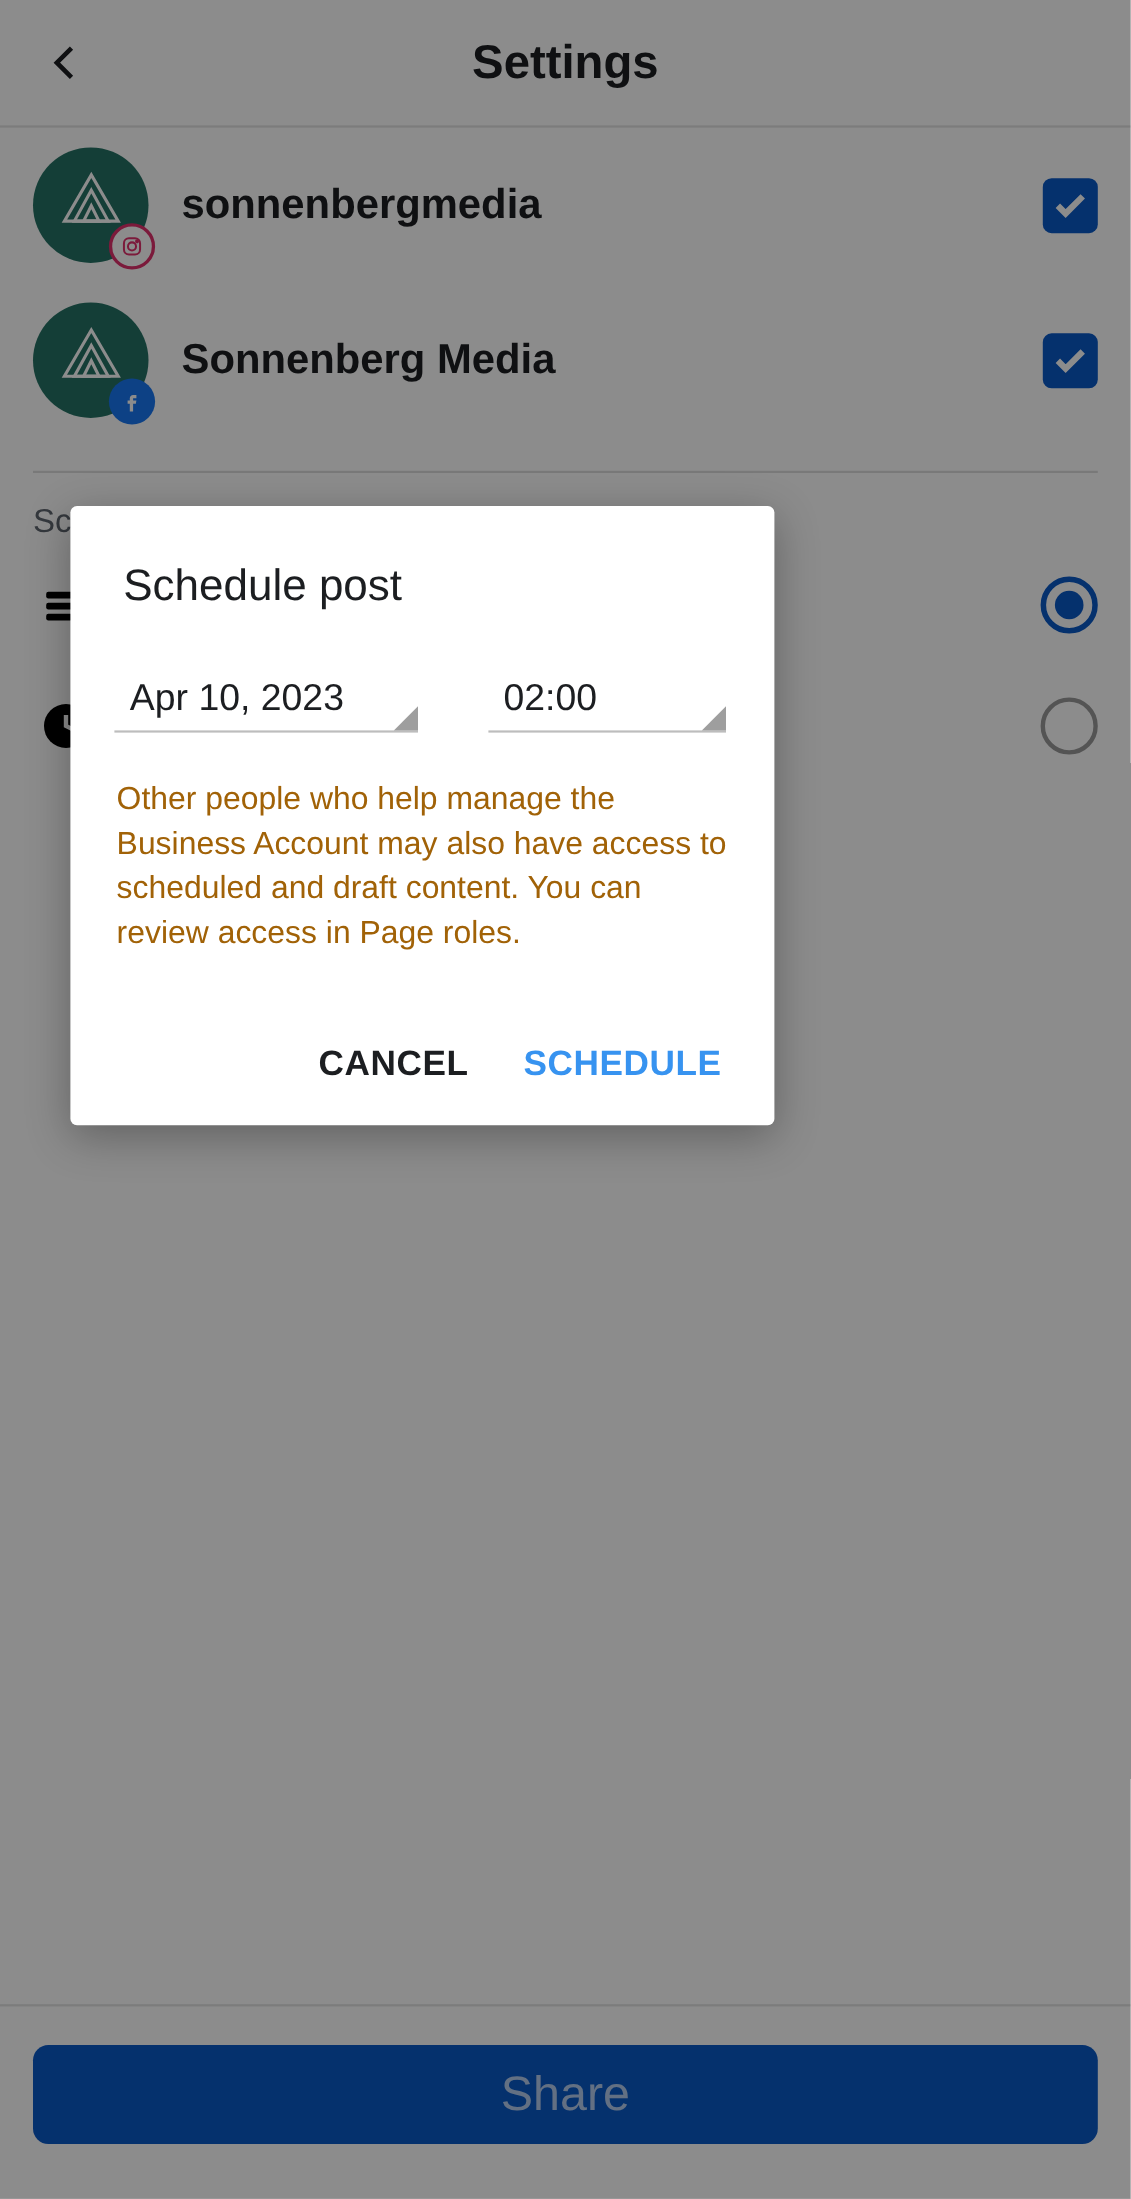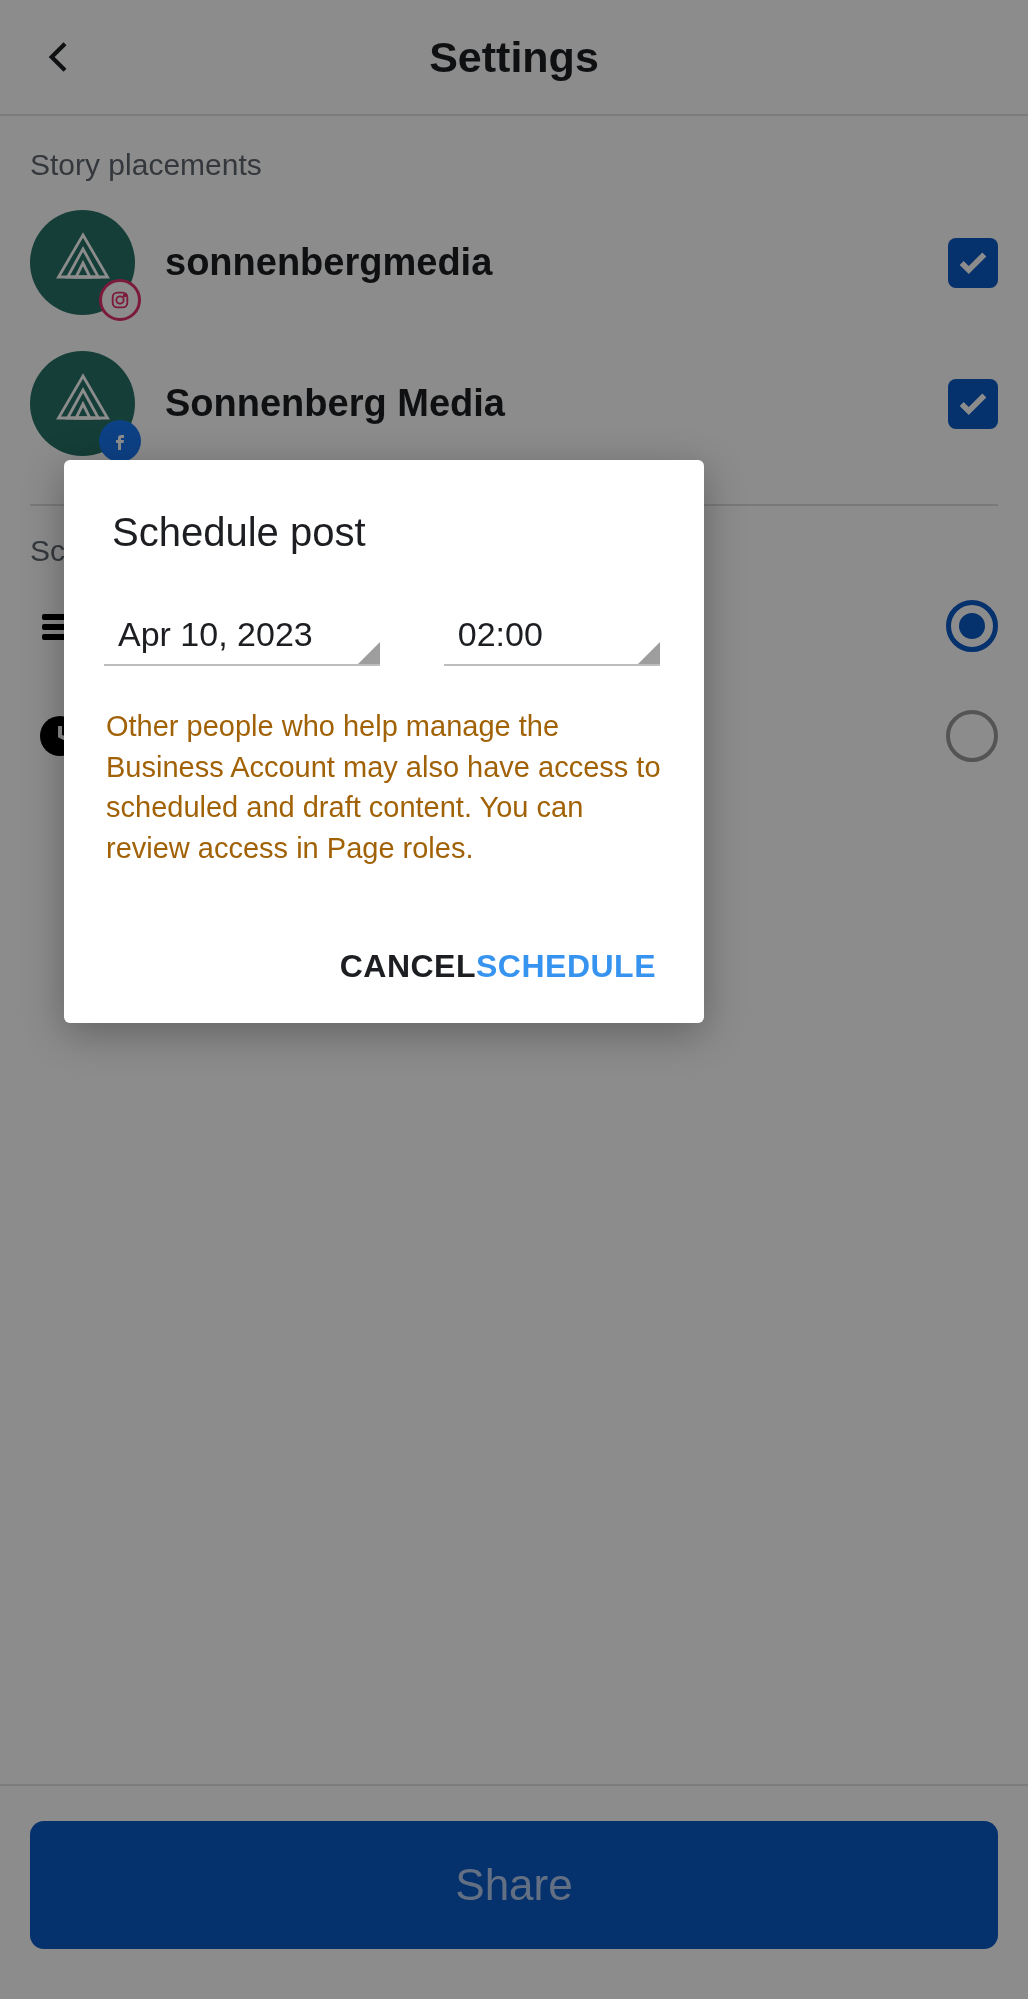--- a/index.html
+++ b/index.html
@@ -20,54 +20,53 @@
   .placement-name { font-size:38px; font-weight:600; color:#1c1e21; flex:1; }
   .checkbox { width:50px; height:50px; border-radius:8px; background:#0a59c7; display:flex; align-items:center; justify-content:center; }
   .divider { height:2px; background:#ddd; margin: 30px 30px 0; }
   .sched-section-label { font-size: 30px; color:#606770; padding: 28px 30px 18px; }
   .sched-row { display:flex; align-items:center; padding: 10px 30px; }
   .sched-icon { width:60px; height:60px; display:flex; align-items:center; justify-content:center; margin-right:30px; }
   .radio { width:52px; height:52px; border-radius:50%; border:5px solid #0a59c7; display:flex; align-items:center; justify-content:center; }
   .radio-inner { width:26px; height:26px; border-radius:50%; background:#0a59c7; }
   .radio-off { width:52px; height:52px; border-radius:50%; border:4px solid #9a9a9a; }
   .footer { margin-top:auto; padding: 35px 30px 50px; border-top:2px solid #e2e2e2; }
-  .share-btn { width:100%; height:128px; background:#0a59c7; border-radius:14px; display:flex; align-items:center; justify-content:center; }
+  .share-btn { width:100%; height:90px; background:#0a59c7; border-radius:14px; display:flex; align-items:center; justify-content:center; }
   .share-btn span { font-size:44px; font-weight:500; color:#b5cdee; }
   
   .overlay { position:absolute; inset:0; background:rgba(0,0,0,0.45); }
   .dialog { position:absolute; left:64px; top:460px; width:640px; background:#fff; border-radius:6px; padding: 50px 36px 38px 36px; box-shadow:0 10px 40px rgba(0,0,0,0.3); }
   .dialog-title { font-size:40px; font-weight:500; color:#1c1e21; padding-left:12px; margin-bottom:60px; }
   .pickers { display:flex; gap:64px; margin-bottom:40px; padding:0 8px 0 4px; }
   .picker { flex:1; position:relative; border-bottom:2px solid #bdbdbd; padding: 0 4px 10px 14px; }
   .picker:first-child { flex:1.3; }
   .picker-val { font-size:34px; color:#1c1e21; }
   .picker-tri { position:absolute; right:0; bottom:0; width:0; height:0; border-left:22px solid transparent; border-bottom:22px solid #9e9e9e; }
   .dialog-body { font-size:29px; line-height:1.4; color:#a16207; padding:0 6px; margin-bottom:80px; }
-  .dialog-actions { display:flex; justify-content:flex-end; padding-right:12px; }
+  .dialog-actions { display:flex; justify-content:flex-end; gap:50px; padding-right:12px; }
   .btn-cancel { font-size:32px; font-weight:600; color:#1c1e21; letter-spacing:0.5px; }
   .btn-schedule { font-size:32px; font-weight:600; color:#3793f0; letter-spacing:0.5px; }
 </style>
 </head>
 <body>
 
 <div class="screen">
 
   <div class="header">
     <div class="back">
       <svg viewBox="0 0 24 24" width="40" height="40" fill="none" stroke="#1c1e21" stroke-width="2.5">
           <polyline points="15 4 7 12 15 20"></polyline>
         </svg>
     </div>
     <div class="title-wrap">
       <span class="page-title">Settings</span>
     </div>
     <div style="width:60px"></div>
   </div>
 
-  <div class="section-label">Story placements</div>
 
   <div class="placement-row">
     <div class="avatar-wrap">
       <div class="avatar">
         <svg viewBox="0 0 100 100">
             <g fill="none" stroke="#fff" stroke-width="4">
               <polygon points="50,10 85,70 15,70"></polygon>
               <polygon points="50,30 72,70 28,70"></polygon>
               <polygon points="50,50 60,70 40,70"></polygon>
             </g>

